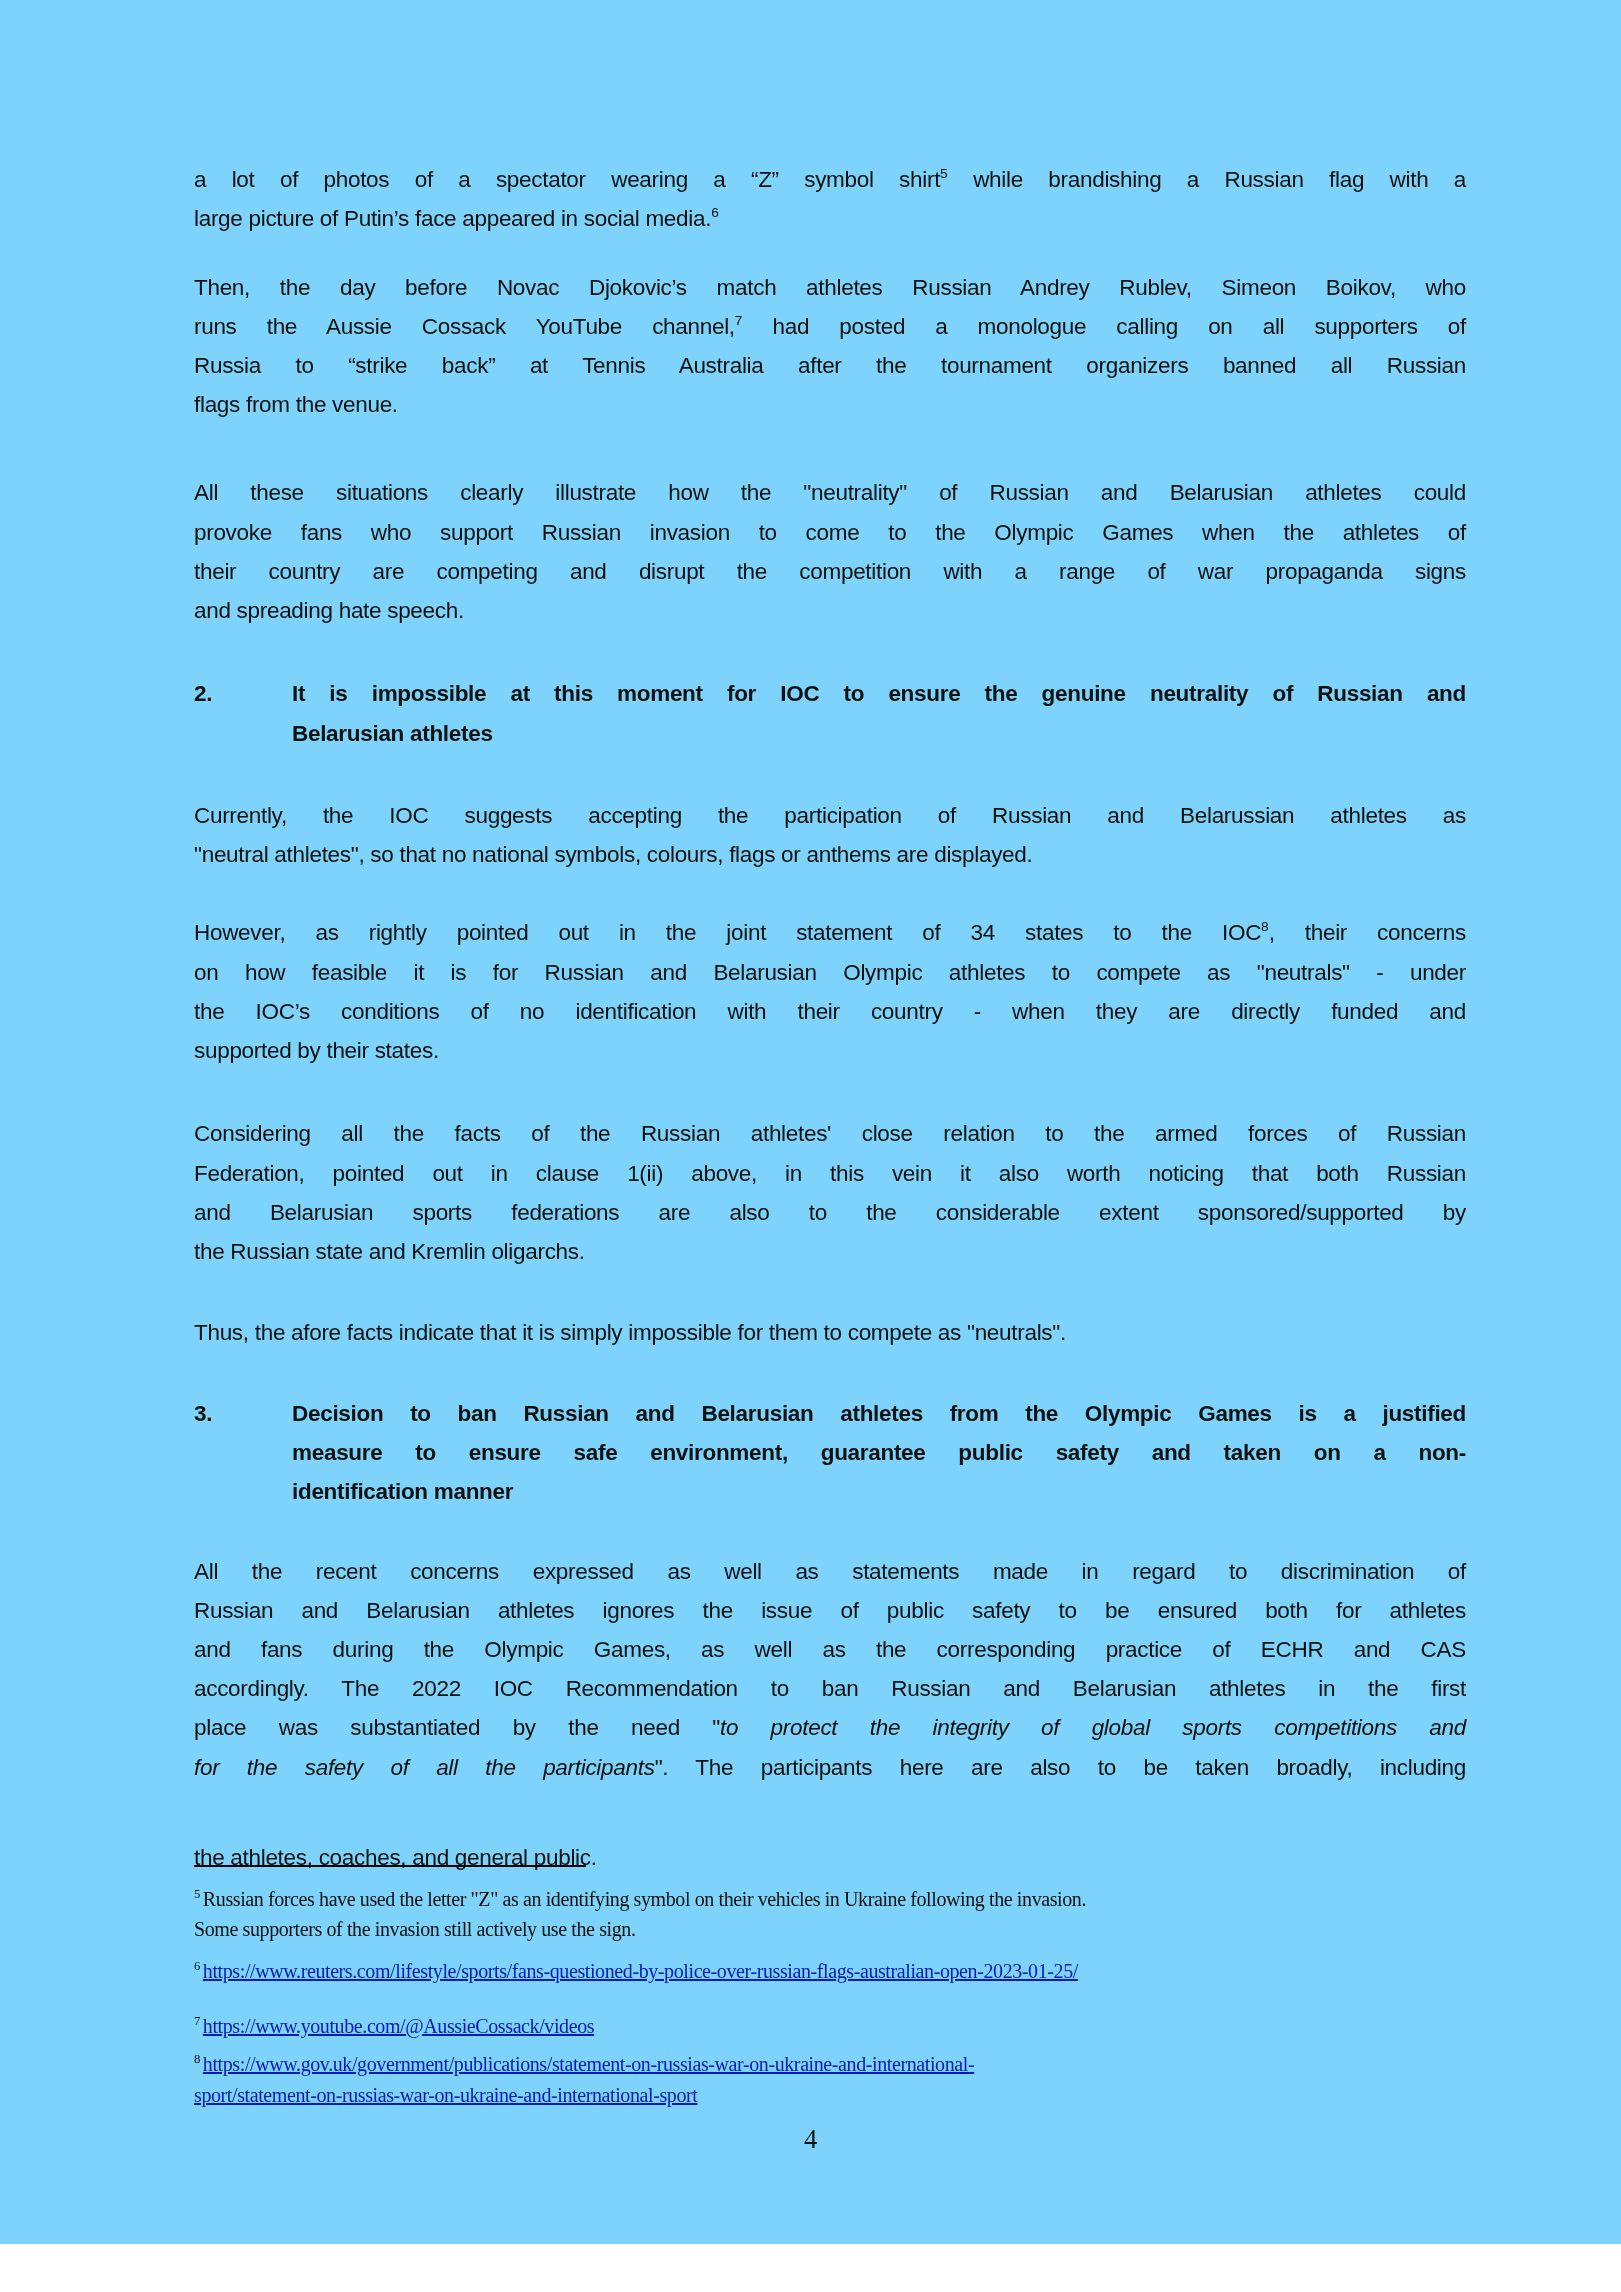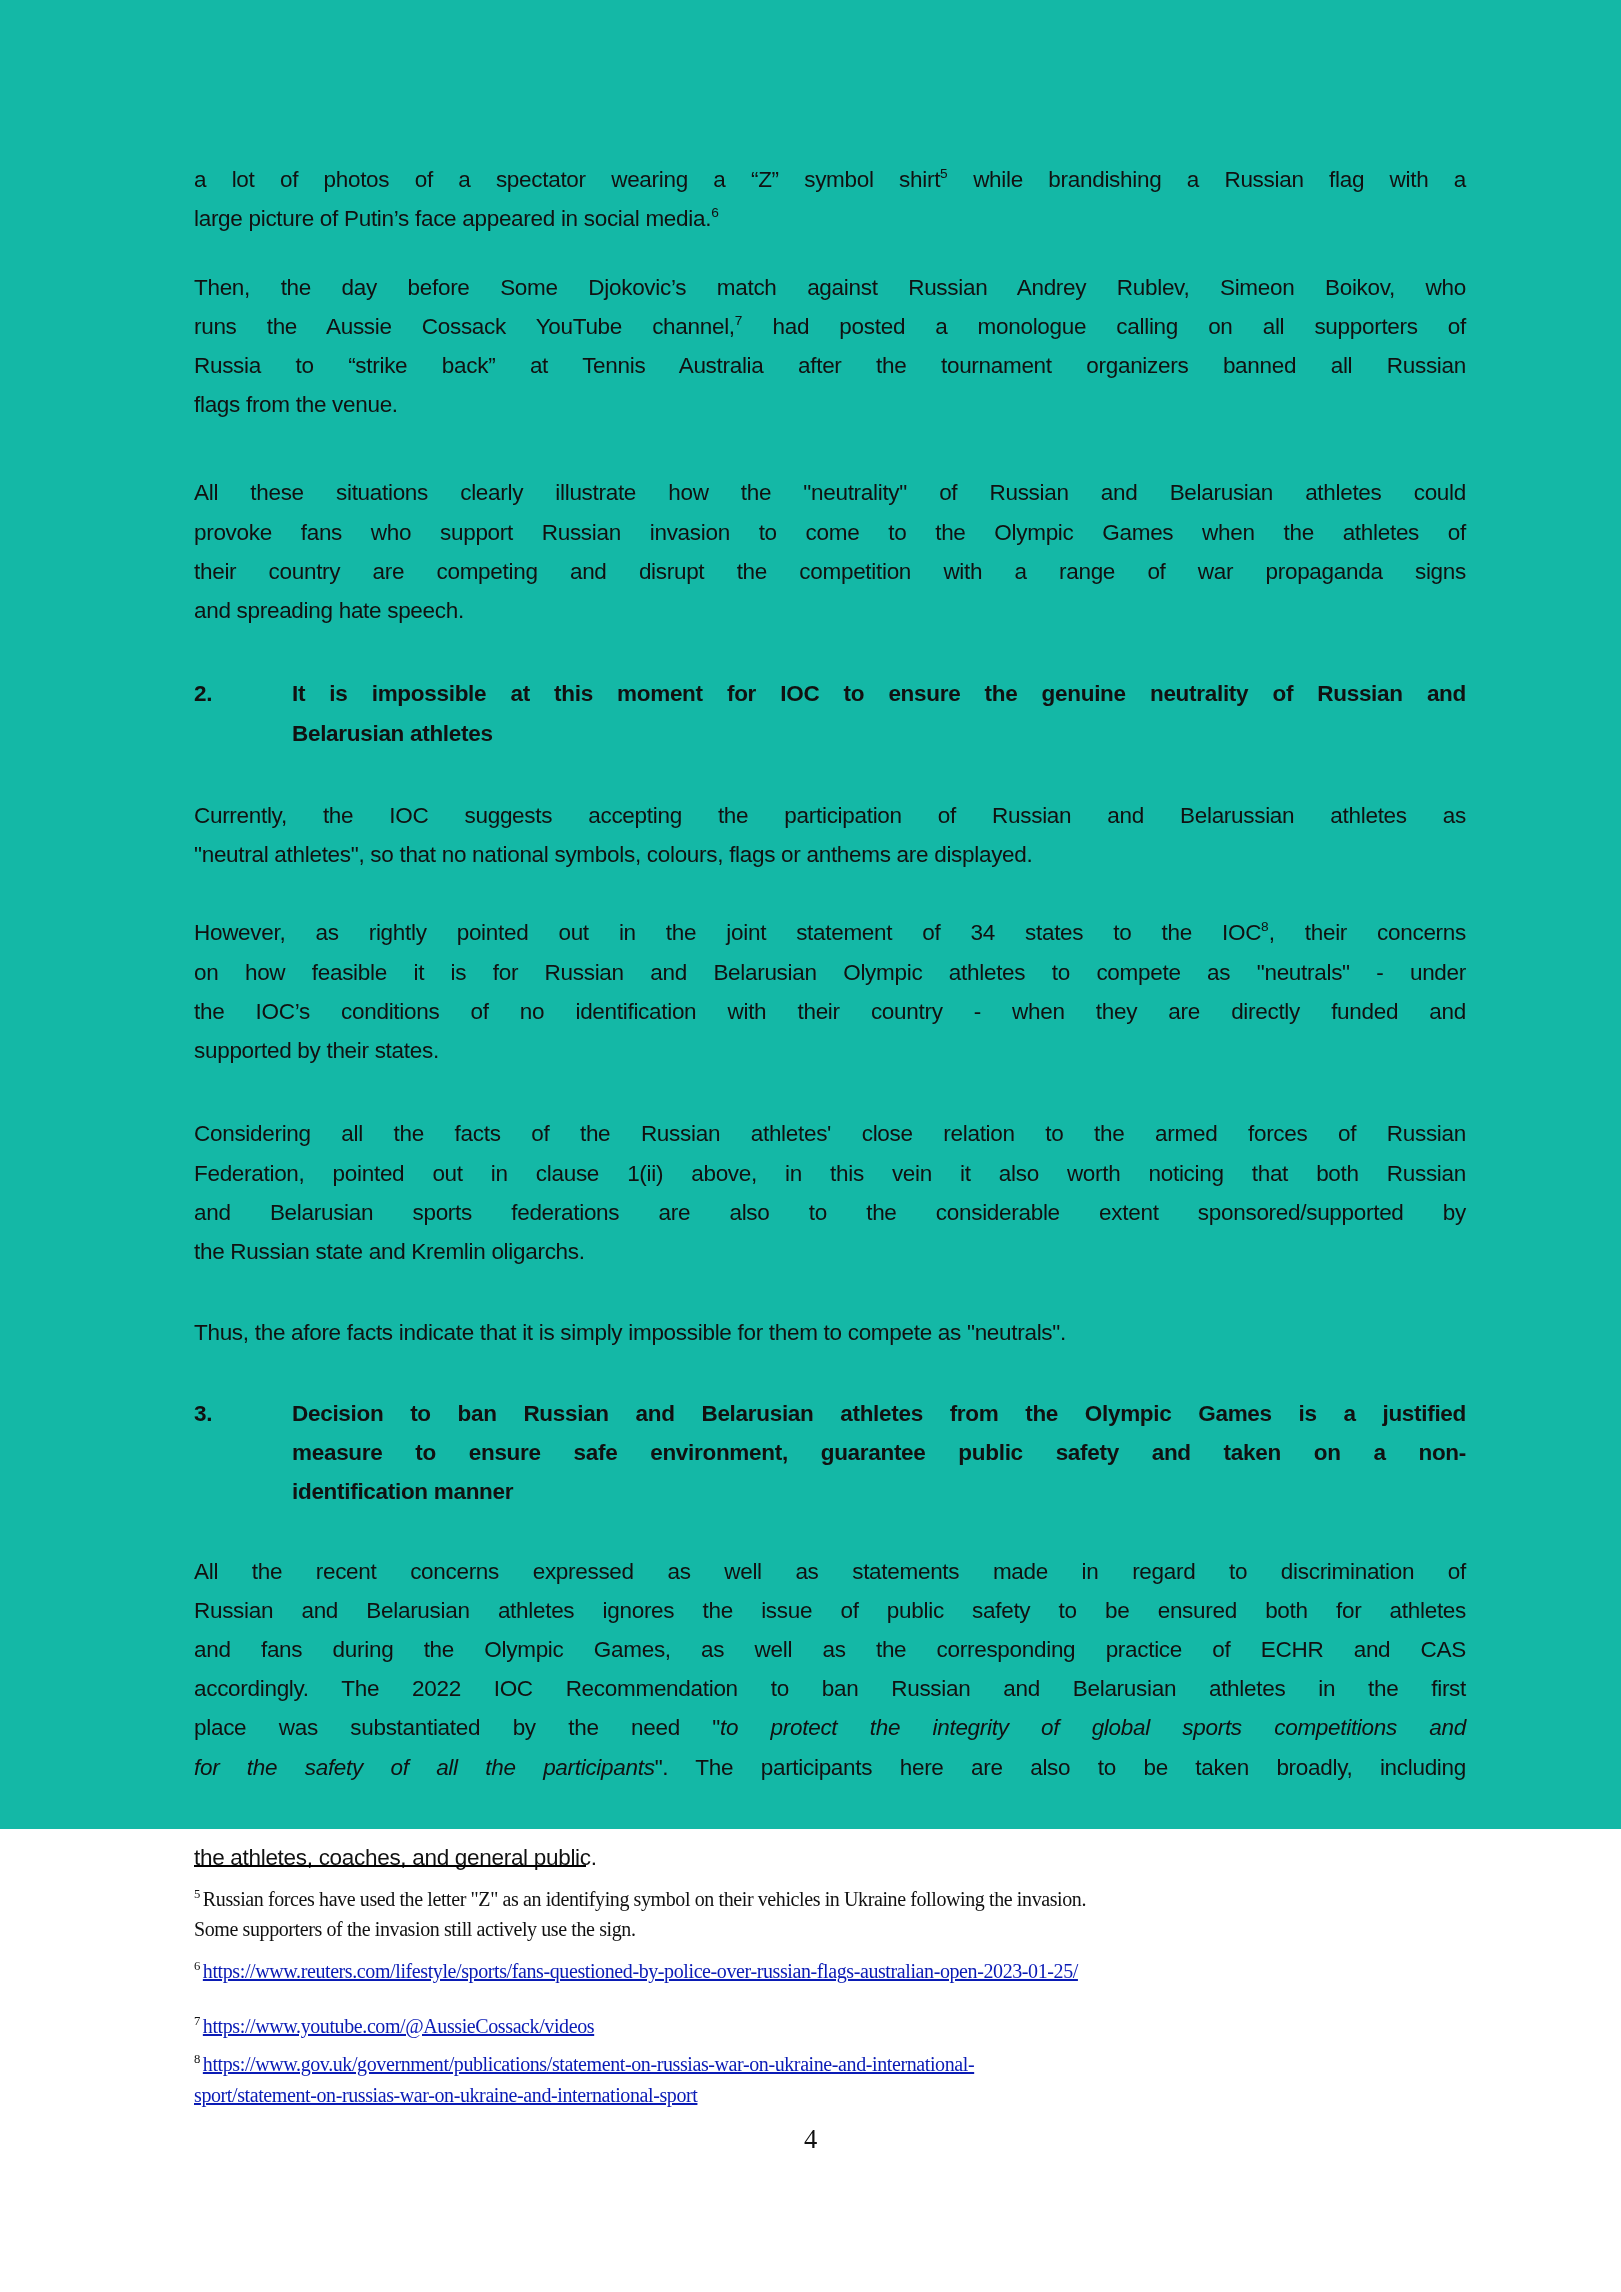--- a/index.html
+++ b/index.html
@@ -1,17 +1,17 @@
 <!DOCTYPE html>
 <html><head>
 <meta charset="utf-8">
 <style>
   html, body { margin: 0; padding: 0; background: #ffffff; }
   body { width: 1621px; height: 2293px; position: relative; overflow: hidden; }
-  .page { position: absolute; left: 0; top: 0; width: 1621px; height: 1829px; background: #14b8a6; }
+  .page { position: absolute; left: 0; top: 0; width: 1621px; height: 2244px; background: #7dd3fc; }
   .body-text {
     position: absolute; left: 194px; width: 1272px;
     font-family: "Liberation Sans", sans-serif;
     font-size: 22.5px; color: #111;
     letter-spacing: -0.3px;
   }
   .line {
     position: absolute; left: 0; width: 1272px; height: 39px; line-height: 39px;
     white-space: nowrap; text-align: justify; text-align-last: justify;
   }
@@ -40,21 +40,21 @@
     font-family: "Liberation Serif", serif; font-size: 26.5px; color: #111; line-height: 33px;
   }
 </style>
 </head>
 <body>
 
 <div class="page">
   <div class="body-text" id="body-text">
       <div class="line" style="top: 160px;"><span>a lot of photos of a spectator wearing a “Z” symbol shirt</span><sup class="fnref">5</sup><span> while brandishing a Russian flag with a</span></div>
       <div class="line last" style="top: 199px;"><span>large picture of Putin’s face appeared in social media.</span><sup class="fnref">6</sup></div>
-      <div class="line" style="top: 268px;"><span>Then, the day before Some Djokovic’s match against Russian Andrey Rublev, Simeon Boikov, who</span></div>
+      <div class="line" style="top: 268px;"><span>Then, the day before Novac Djokovic’s match athletes Russian Andrey Rublev, Simeon Boikov, who</span></div>
       <div class="line" style="top: 307px;"><span>runs the Aussie Cossack YouTube channel,</span><sup class="fnref">7</sup><span> had posted a monologue calling on all supporters of</span></div>
       <div class="line" style="top: 346px;"><span>Russia to “strike back” at Tennis Australia after the tournament organizers banned all Russian</span></div>
       <div class="line last" style="top: 385px;"><span>flags from the venue.</span></div>
       <div class="line" style="top: 473px;"><span>All these situations clearly illustrate how the "neutrality" of Russian and Belarusian athletes could</span></div>
       <div class="line" style="top: 513px;"><span>provoke fans who support Russian invasion to come to the Olympic Games when the athletes of</span></div>
       <div class="line" style="top: 552px;"><span>their country are competing and disrupt the competition with a range of war propaganda signs</span></div>
       <div class="line last" style="top: 591px;"><span>and spreading hate speech.</span></div>
       <div class="heading-num" style="top: 674px;">2.</div>
       <div class="heading-line" style="top: 674px;"><span>It is impossible at this moment for IOC to ensure the genuine neutrality of Russian and</span></div>
       <div class="heading-line last" style="top: 714px;"><span>Belarusian athletes</span></div>

